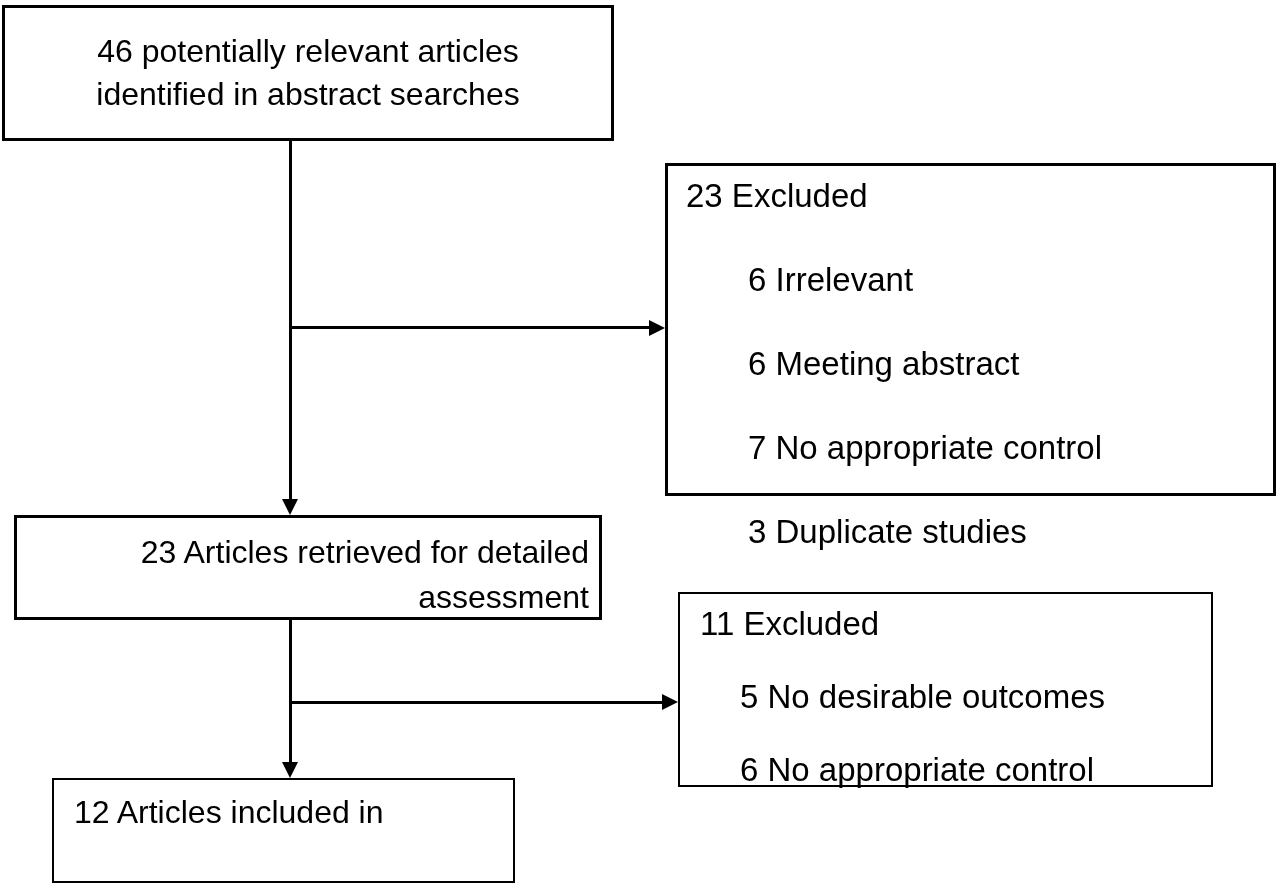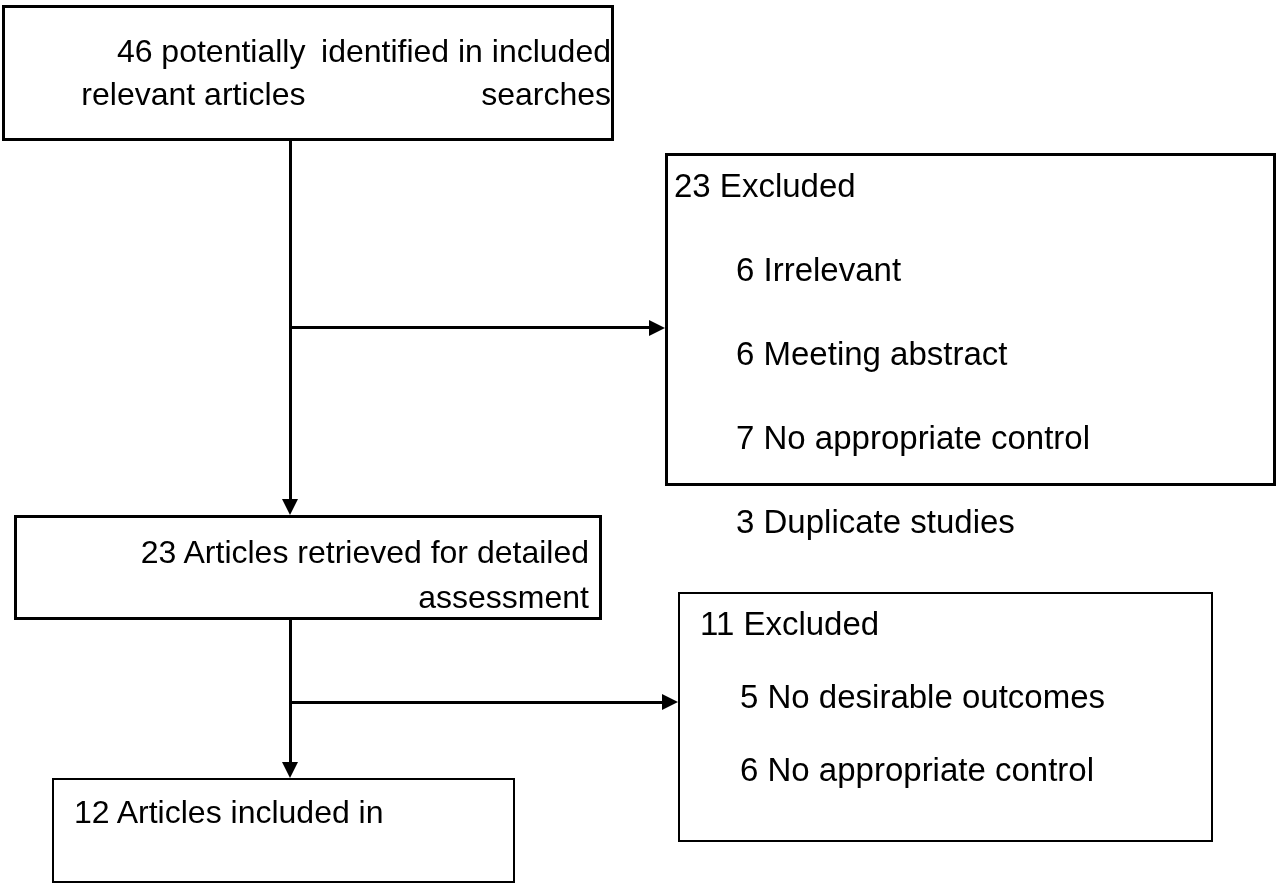--- a/index.html
+++ b/index.html
@@ -18,30 +18,30 @@
   .box {
     position: absolute;
     background: var(--background, #ffffff);
     border: 3px solid var(--border, #000000);
     font-size: 32px;
     line-height: 44px;
     color: var(--text, #000000);
   }
   .box.center {
     display: flex;
-    flex-direction: row;
+    flex-direction: column;
     align-items: center;
     justify-content: center;
-    text-align: right;
+    text-align: left;
   }
   .box-identified { left: 2px; top: 5px; width: 612px; height: 136px; line-height: 43px; }
   .box-retrieved  { left: 14px; top: 515px; width: 588px; height: 105px; padding: 12px 10px 0 13px; line-height: 45px; text-align: right; }
   .box-included   { left: 52px; top: 778px; width: 463px; height: 105px; padding: 10px 27px 0 20px; line-height: 45px; border-width: 2px; }
-  .box-excluded1  { left: 665px; top: 153px; width: 611px; height: 333px; padding: 8px 10px 0 6px; font-size: 33px; }
-  .box-excluded2  { left: 678px; top: 592px; width: 535px; height: 250px; padding: 8px 10px 0 20px; font-size: 33px; border-width: 2px; }
+  .box-excluded1  { left: 665px; top: 163px; width: 611px; height: 333px; padding: 8px 10px 0 18px; font-size: 33px; }
+  .box-excluded2  { left: 678px; top: 592px; width: 535px; height: 195px; padding: 8px 10px 0 20px; font-size: 33px; border-width: 2px; }
   .excl-title { line-height: 44px; }
   .excl-item  { line-height: 44px; margin-top: 40px; }
   .box-excluded1 .excl-item { padding-left: 62px; }
   .box-excluded2 .excl-item { margin-top: 29px; padding-left: 40px; }
 
   .line {
     position: absolute;
     background: var(--border, #000000);
   }
   .vline1 { left: 289px; top: 141px; width: 3px; height: 359px; }
@@ -65,21 +65,21 @@
   .ah3 { left: 282px; top: 762px; }  
   .ah4 { left: 662px; top: 694px; }  
 </style>
 </head>
 <body>
 
 <div class="canvas">
 
   <div class="box center box-identified">
     <div>46 potentially relevant articles</div>
-    <div>identified in included searches</div>
+    <div>identified in abstract searches</div>
   </div>
 
   <div class="box box-excluded1">
     <div class="excl-title">23 Excluded</div>
     <div class="excl-item">6 Irrelevant</div>
     <div class="excl-item">6 Meeting abstract</div>
     <div class="excl-item">7 No appropriate control</div>
     <div class="excl-item">3 Duplicate studies</div>
   </div>
 

